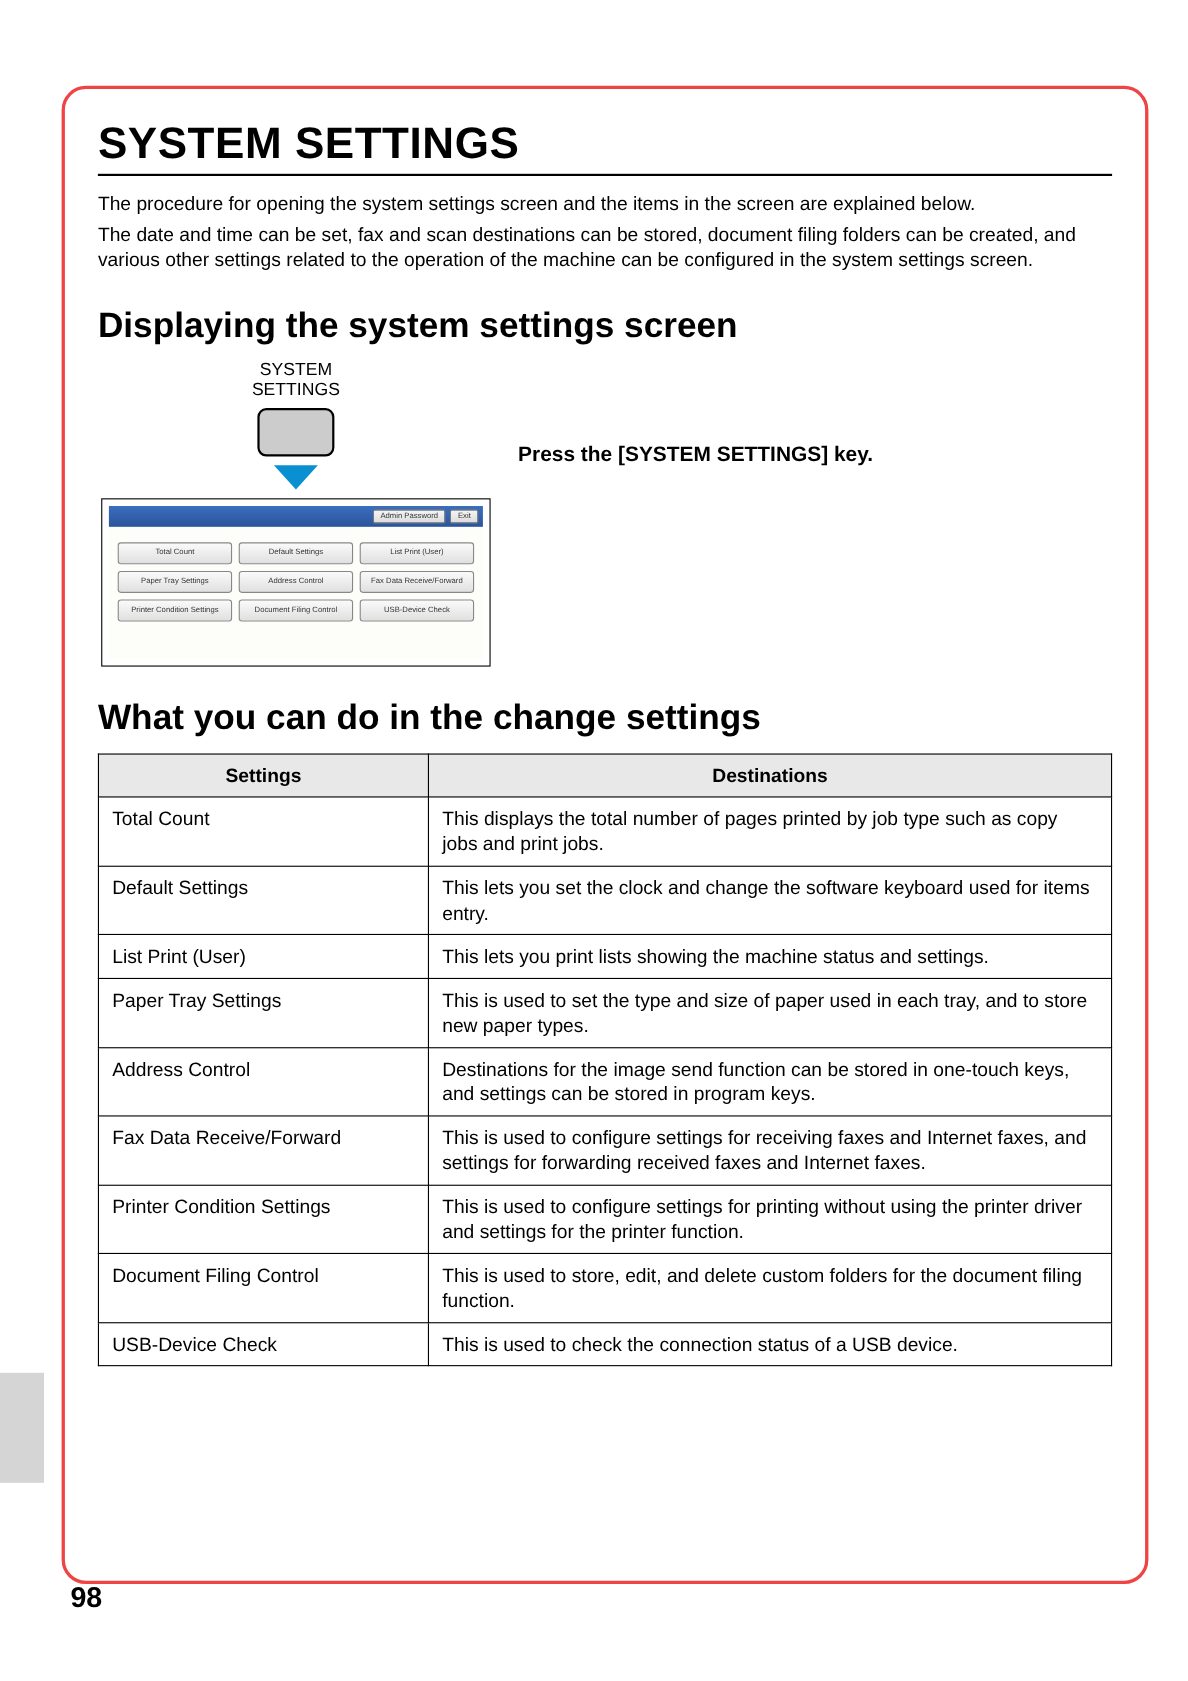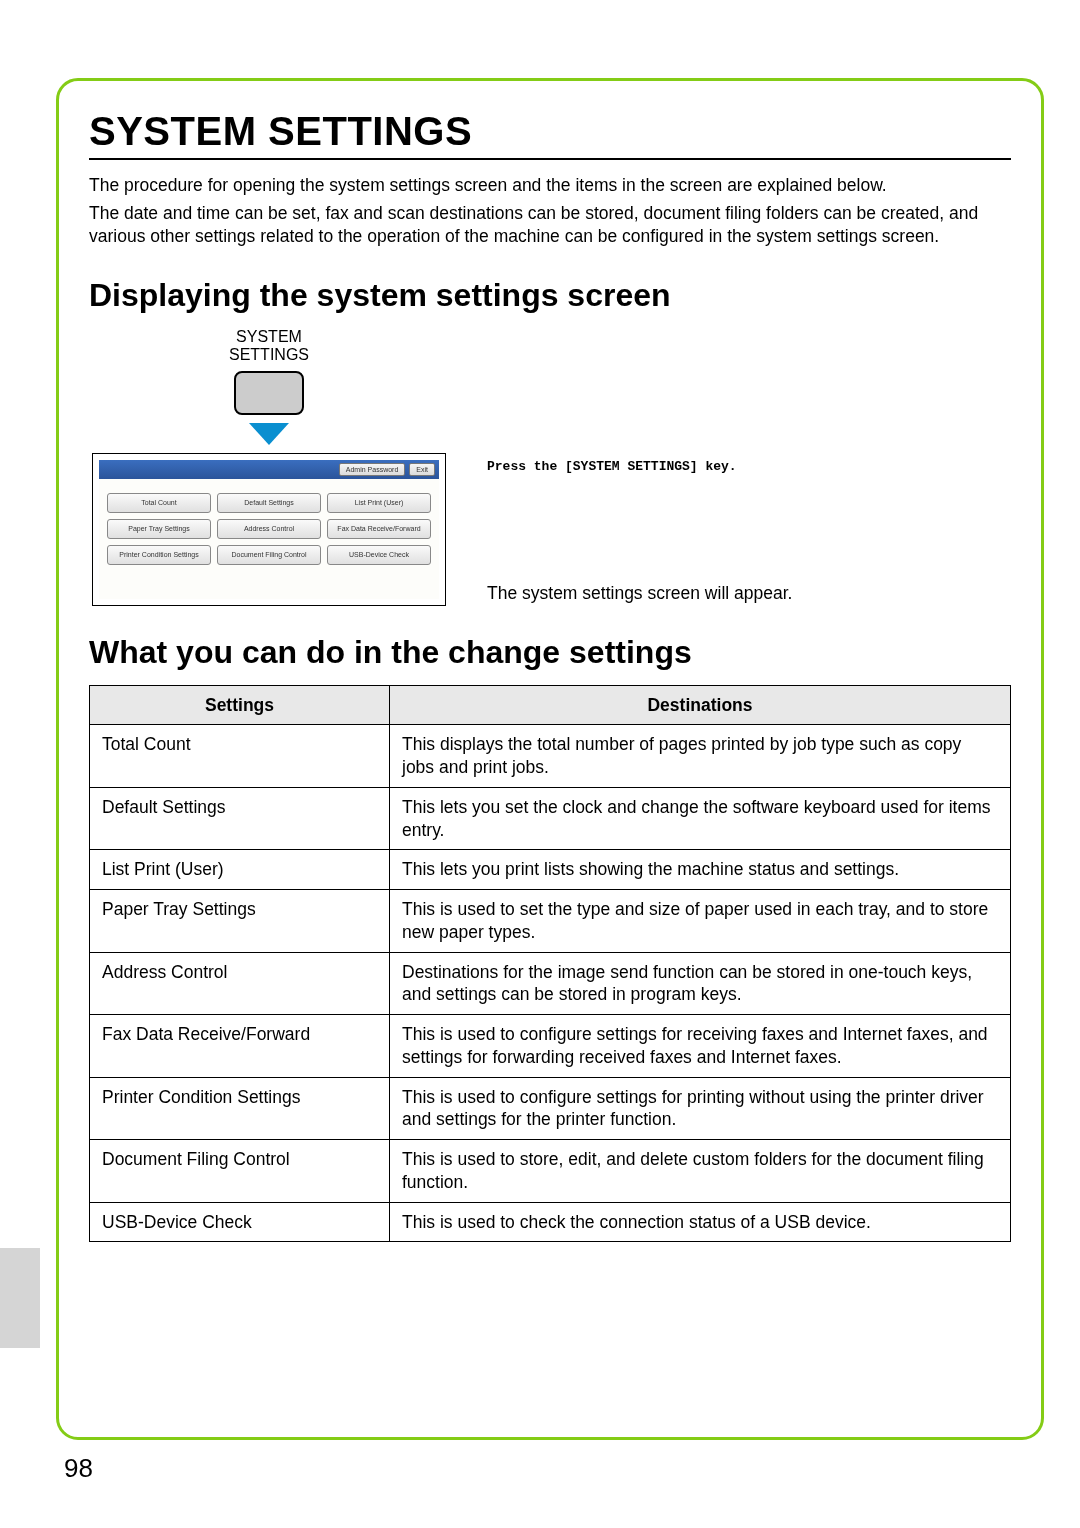--- a/index.html
+++ b/index.html
@@ -11,21 +11,21 @@
     width: 1080px;
     min-height: 1528px;
     position: relative;
   }
   .page-frame {
     position: absolute;
     top: 78px;
     left: 56px;
     right: 36px;
     bottom: 88px;
-    border: 3px solid #84cc16;
+    border: 3px solid #ef4444;
     border-radius: 22px;
     padding: 0;
   }
   .content {
     padding: 20px 30px 30px 30px;
   }
   h1.main-title {
     font-size: 40px;
     font-weight: 900;
     letter-spacing: 0.5px;
@@ -41,22 +41,22 @@
     line-height: 1.35;
     margin: 0 0 4px 0;
   }
   h2.section-title {
     font-size: 32px;
     font-weight: 900;
     margin: 28px 0 14px 0;
   }
   .display-row {
     display: flex;
-    gap: 38px;
-    align-items: flex-end;
+    gap: 22px;
+    align-items: center;
   }
   .left-col {
     width: 360px;
     flex: 0 0 auto;
   }
   .right-col {
     flex: 1;
     padding-top: 2px;
   }
   .key-block {
@@ -120,23 +120,22 @@
     text-align: center;
     padding: 4px 2px;
     color: #333;
     min-height: 20px;
     display: flex;
     align-items: center;
     justify-content: center;
   }
   .press-heading {
     font-weight: bold;
-    font-size: 13px;
+    font-size: 19px;
     margin: 0 0 108px 0;
-    font-family: Liberation Mono, monospace;
   }
   .appear-text {
     font-size: 17.5px;
     line-height: 1.35;
     margin: 0;
   }
   .table-intro {
     font-size: 17.5px;
     line-height: 1.35;
     margin: 6px 0 4px 0;
@@ -160,23 +159,23 @@
     font-weight: bold;
     text-align: center;
   }
   table.settings-table th:first-child,
   table.settings-table td:first-child {
     width: 300px;
   }
   .page-number {
     position: absolute;
     left: 64px;
-    bottom: 44px;
+    bottom: 60px;
     font-size: 26px;
-    font-weight: 400;
+    font-weight: 700;
   }
   .side-tab {
     position: absolute;
     left: 0;
     bottom: 180px;
     width: 40px;
     height: 100px;
     background: #d5d5d5;
   }
 </style>
@@ -215,21 +214,20 @@
             <div class="panel-btn">Address Control</div>
             <div class="panel-btn">Fax Data Receive/Forward</div>
             <div class="panel-btn">Printer Condition Settings</div>
             <div class="panel-btn">Document Filing Control</div>
             <div class="panel-btn">USB-Device Check</div>
           </div>
         </div>
       </div>
       <div class="right-col">
         <p class="press-heading">Press the [SYSTEM SETTINGS] key.</p>
-        <p class="appear-text">The system settings screen will appear.</p>
       </div>
     </div>
 
     <h2 class="section-title">What you can do in the change settings</h2>
 
     <table class="settings-table">
       <thead>
         <tr>
           <th>Settings</th>
           <th>Destinations</th>

